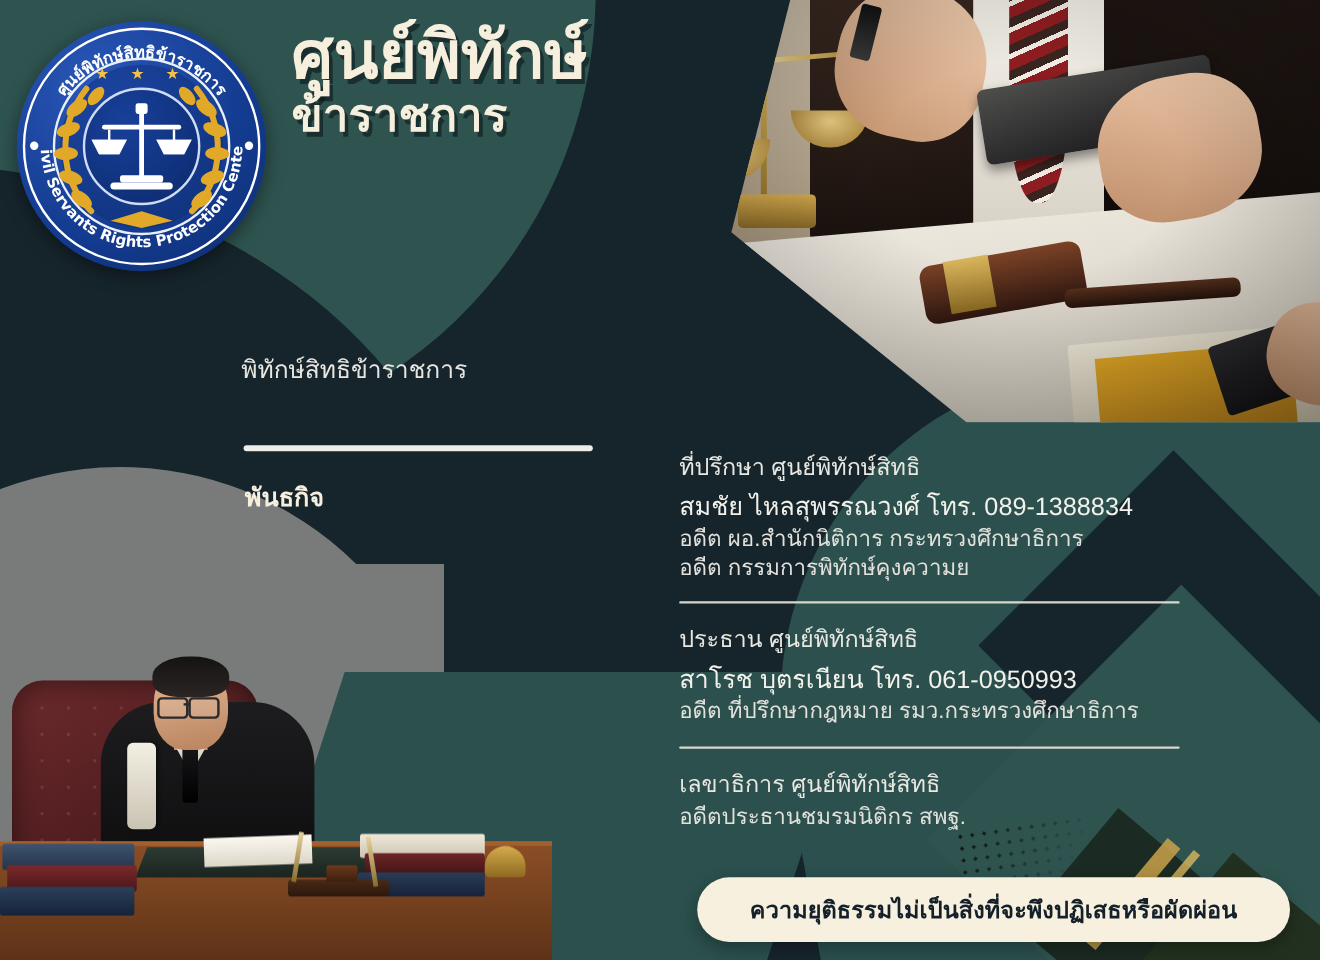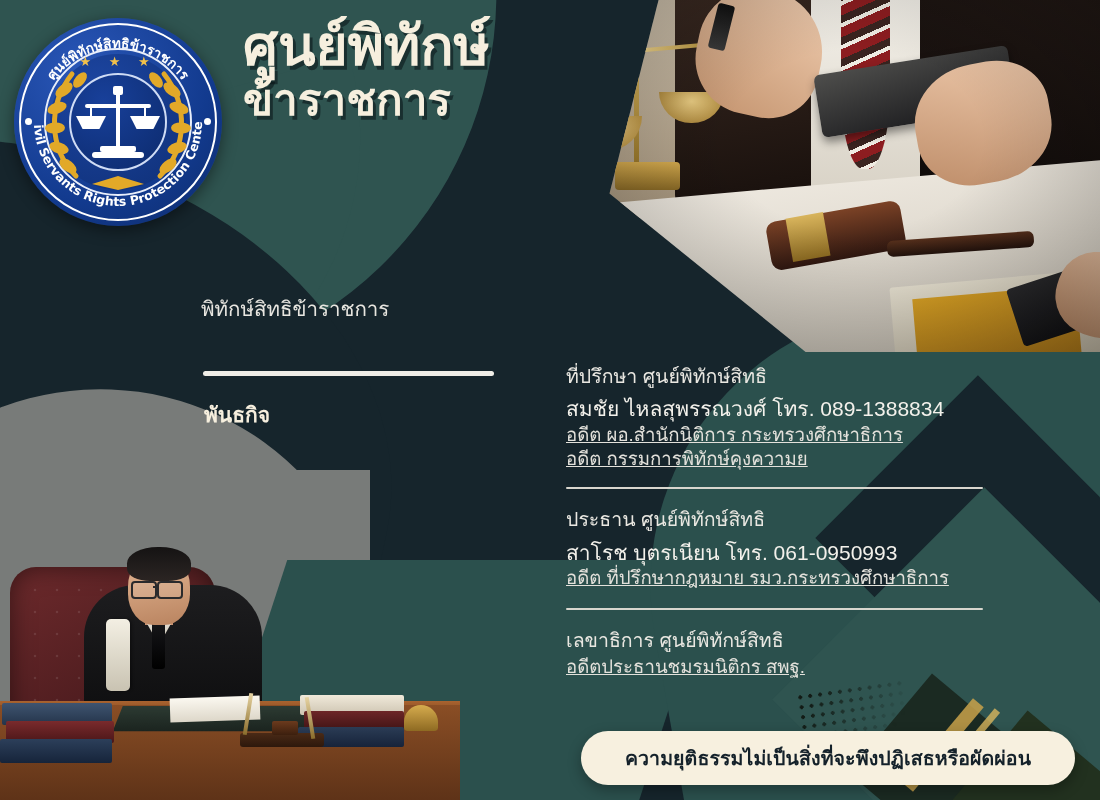--- a/index.html
+++ b/index.html
@@ -247,21 +247,21 @@
 
   
   .title-wrap{position:absolute;left:243px;top:18px;width:330px;}
   .t-line{
     color:#F6EFDE;font-weight:bold;line-height:1.02;
     text-shadow:3px 4px 0 rgba(8,16,20,.55);
     font-family:"Liberation Sans","DejaVu Sans",sans-serif;
   }
   .t1{font-size:55px;}
   .t2{font-size:80px;margin-top:2px;}
-  .t3{font-size:44px;margin-top:4px;}
+  .t3{font-size:38px;margin-top:4px;}
 
   .subtitle{
     position:absolute;left:201px;top:294px;width:430px;
     color:#E8E6E0;font-size:20.5px;line-height:1.42;
   }
   .divider-left{
     position:absolute;left:203px;top:371px;width:291px;height:5px;
     background:#EFEDE7;border-radius:3px;
   }
   .mission-head{
@@ -274,25 +274,25 @@
     padding:16px 16px 16px 14px;
     box-shadow:0 6px 16px rgba(0,0,0,.28);
     display:flex;gap:9px;align-items:flex-start;
   }
   .check-icon{flex:0 0 auto;margin-top:3px;}
   .mission-text{
     color:#1D1D1F;font-size:16.6px;font-weight:bold;line-height:1.47;
   }
 
   
-  .right-col{position:absolute;left:566px;top:362px;width:420px;}
+  .right-col{position:absolute;left:566px;top:376px;width:420px;}
   .contact{margin-bottom:0;}
   .c-role{color:#E9E7E1;font-size:19.5px;line-height:1.5;}
   .c-name{color:#F3F1EB;font-size:21px;line-height:1.28;margin-top:5px;}
-  .c-sub{color:#E3E1DB;font-size:18.6px;line-height:1.27;text-decoration:underline;}
+  .c-sub{color:#E3E1DB;font-size:18.6px;line-height:1.27;}
   .hr{height:2px;background:#D8D6CE;border-radius:2px;margin:17px 0 16px 0;width:417px;}
   .hr.last{margin-top:18px;margin-bottom:16px;}
 
   
   .banner{
     position:absolute;left:581px;top:731px;width:494px;height:54px;
     background:#F7F0DF;border-radius:28px;
     display:flex;align-items:center;justify-content:center;
     box-shadow:0 5px 14px rgba(0,0,0,.30);
   }

